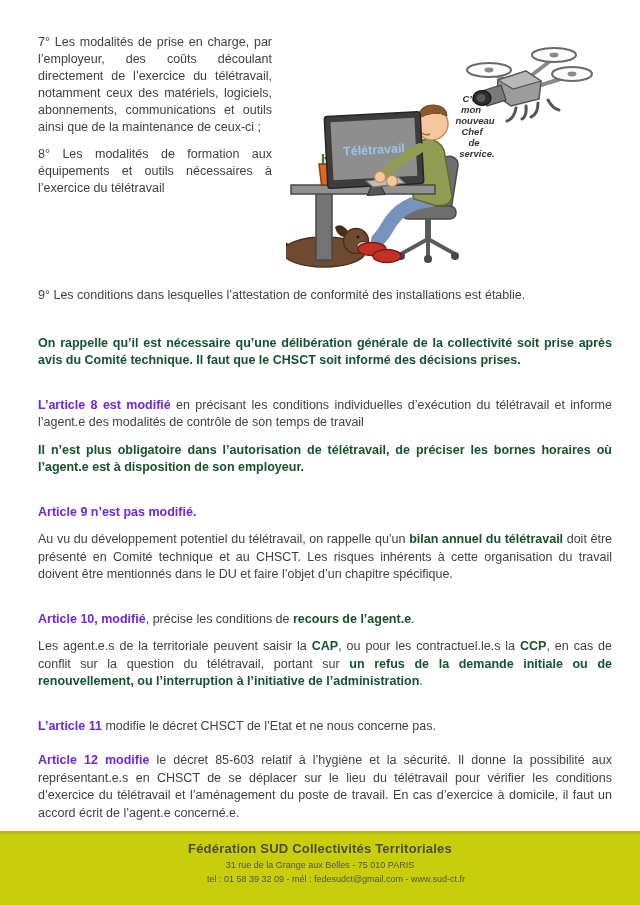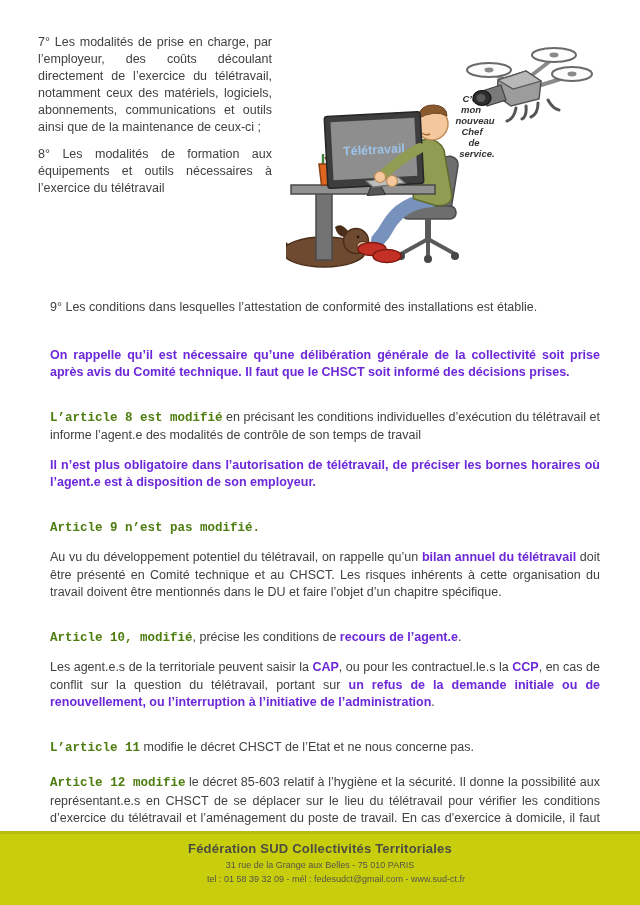--- a/index.html
+++ b/index.html
@@ -7,29 +7,29 @@
     position:relative;width:640px;height:905px;overflow:hidden;background:#ffffff;
     font-family:"Liberation Sans",sans-serif;color:#414141;
   }
   
   .top{display:flex;padding:34px 10px 0 38px;min-height:252px;box-sizing:border-box;}
   .left-col{flex:0 0 234px;}
   .left-col .para{margin:0 0 10px 0;font-size:12.5px;line-height:17px;text-align:justify;}
   .cartoon{flex:1;position:relative;margin-left:14px;margin-top:-4px;}
   
   .flow{padding:1px 28px 0 38px;}
-  .flow .para{margin:12px;font-size:12.5px;line-height:17.5px;text-align:justify;}
+  .flow .para{margin:0;font-size:12.5px;line-height:17.5px;text-align:justify;}
   .gap-sm{margin-top:10px !important;}
   .gap-md{margin-top:17px !important;}
   .gap-lg{margin-top:27px !important;}
   .gap-xl{margin-top:30px !important;}
   
   .t-n{color:#414141;}
-  .t-b{color:#6d28d9;font-weight:bold;}
-  .t-r{color:#4d7c0f;font-weight:bold;font-family:Liberation Mono, monospace;}
+  .t-b{color:#14532d;font-weight:bold;}
+  .t-r{color:#6d28d9;font-weight:bold;}
   
   .footer{
     position:absolute;left:0;bottom:0;width:640px;height:74px;box-sizing:border-box;
     background:#c8ce0c;border-top:3px solid #b7bc10;text-align:center;
   }
   .f-title{padding-top:7px;font-size:13px;font-weight:bold;color:#4d4d40;letter-spacing:.2px;}
   .f-addr{margin-top:4px;font-size:9px;color:#55554a;}
   .f-contact{margin-top:4px;font-size:9px;color:#55554a;padding-left:32px;}
   .speech-txt{font-style:italic;font-weight:bold;fill:#333333;font-size:9.5px;}
 </style>

